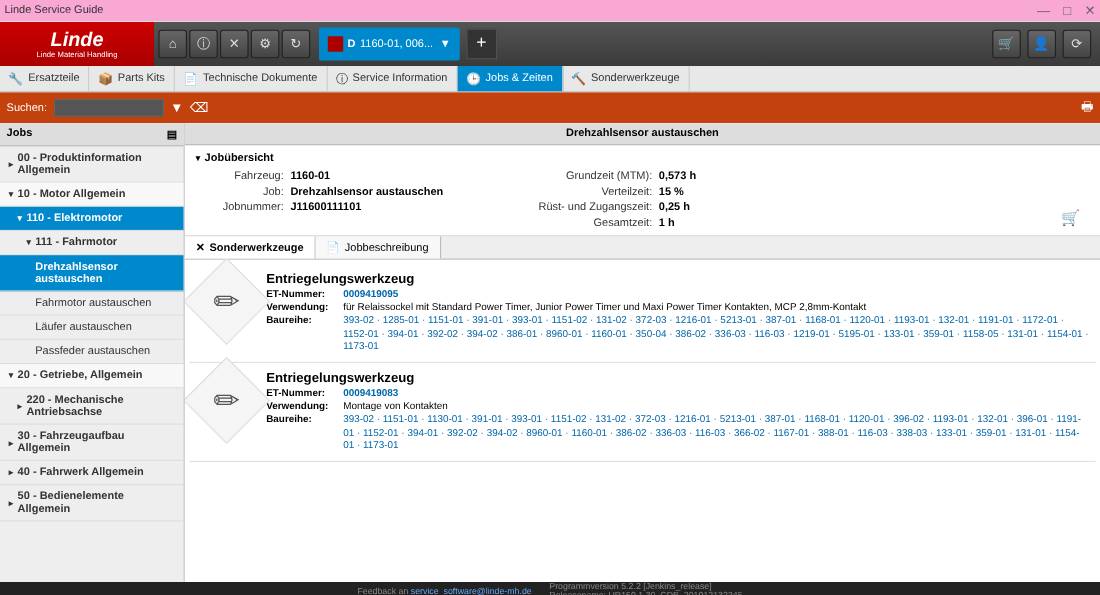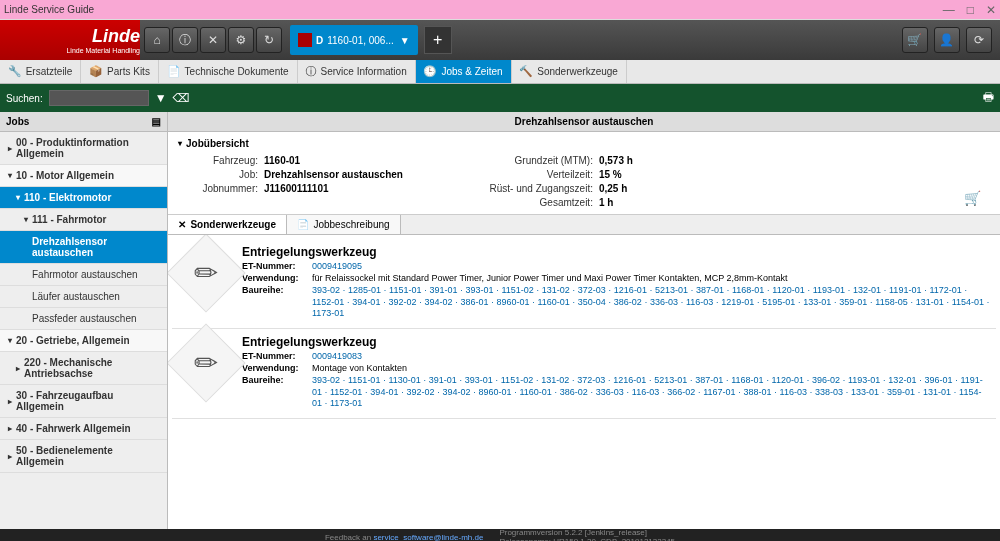--- a/index.html
+++ b/index.html
@@ -5,38 +5,38 @@
 * { margin: 0; padding: 0; box-sizing: border-box; font-family: Arial, sans-serif; }
 body { width: 1000px; height: 541px; background: #fff; overflow: hidden; font-size: 11px; }
 
 
 .titlebar { height: 20px; background: #f9a8d4; border-bottom: 1px solid #ddd; display: flex; align-items: center; padding: 0 4px; font-size: 10px; color: #333; }
 .titlebar-controls { margin-left: auto; display: flex; gap: 12px; font-size: 12px; color: #666; }
 .titlebar-controls span { cursor: pointer; }
 
 
 .header { height: 40px; display: flex; align-items: center; background: linear-gradient(#555,#3a3a3a); }
-.logo-block { width: 140px; height: 40px; background: linear-gradient(#c00,#a00); display: flex; flex-direction: column; align-items: flex-end; justify-content: center; color: #fff; }
+.logo-block { width: 140px; height: 40px; background: linear-gradient(#c00,#a00); display: flex; flex-direction: column; align-items: center; justify-content: center; color: #fff; }
 .logo-text { font-size: 18px; font-style: italic; font-weight: bold; }
 .logo-sub { font-size: 7px; }
 .hdr-btns { display: flex; gap: 2px; margin-left: 4px; }
 .hdr-btn { width: 26px; height: 26px; background: linear-gradient(#666,#444); border: 1px solid #222; border-radius: 3px; display: flex; align-items: center; justify-content: center; color: #ddd; font-size: 12px; cursor: pointer; }
 .vehicle-tab { height: 30px; background: #0088cc; color: #fff; display: flex; align-items: center; padding: 0 8px; margin-left: 8px; font-size: 10px; cursor: pointer; border-radius: 2px; }
 .vehicle-tab .vicon { width: 14px; height: 14px; background: #a00; margin-right: 4px; display: inline-block; }
 .plus-btn { width: 28px; height: 28px; background: #333; color: #fff; display: flex; align-items: center; justify-content: center; margin-left: 6px; font-size: 16px; cursor: pointer; border: 1px solid #555; }
 .hdr-right { margin-left: auto; display: flex; gap: 6px; padding-right: 8px; }
 
 
 .modtabs { height: 24px; background: #e8e8e8; display: flex; align-items: stretch; border-bottom: 1px solid #bbb; }
 .modtab { display: flex; align-items: center; padding: 0 8px; border-right: 1px solid #ccc; font-size: 10px; color: #333; cursor: pointer; gap: 4px; }
 .modtab.active { background: #0088cc; color: #fff; }
 .modtab .micon { font-size: 11px; }
 
 
-.searchbar { height: 24px; background: #14532d; display: flex; align-items: center; padding: 14px 6px; color: #fff; font-size: 10px; gap: 6px; }
+.searchbar { height: 24px; background: #c2410c; display: flex; align-items: center; padding: 14px 6px; color: #fff; font-size: 10px; gap: 6px; }
 .searchbar input { height: 16px; width: 100px; background: #555; border: 1px solid #666; color: #fff; padding: 0 4px; font-size: 10px; }
 .searchbar .spacer { flex: 1; }
 .sb-icon { cursor: pointer; font-size: 12px; }
 
 
 .main { display: flex; height: 417px; }
 .sidebar { width: 168px; background: #eee; border-right: 1px solid #bbb; overflow-y: auto; font-size: 10px; }
 .sb-hdr { background: #ddd; padding: 4px 6px; font-weight: bold; border-bottom: 1px solid #bbb; display: flex; justify-content: space-between; }
 .tree-item { padding: 5px 8px; border-bottom: 1px solid #ddd; cursor: pointer; color: #333; display: flex; align-items: center; gap: 4px; }
 .tree-item.bold { font-weight: bold; }
@@ -66,21 +66,21 @@
 
 .tools { flex: 1; overflow-y: auto; padding: 4px; }
 .tool { display: flex; gap: 8px; padding: 6px; border-bottom: 1px solid #e0e0e0; }
 .tool-img { width: 56px; height: 56px; background: #f5f5f5; border: 1px solid #ddd; display: flex; align-items: center; justify-content: center; font-size: 28px; color: #555; transform: rotate(-45deg); }
 .tool-img span { transform: rotate(45deg) rotate(-45deg); }
 .tool-info { flex: 1; font-size: 9px; }
 .tool-name { font-weight: bold; margin-bottom: 2px; font-size: 12px; }
 .tool-row { display: flex; margin-bottom: 2px; }
 .tool-lbl { width: 70px; font-weight: bold; }
 .tool-val { flex: 1; }
-.tool-val.blue { color: #0066aa; font-weight: normal; }
+.tool-val.blue { color: #0066aa; font-weight: bold; }
 .tool-val.series { color: #0066aa; line-height: 1.3; }
 
 
 .footer { height: 16px; background: #222; color: #888; font-size: 8px; display: flex; align-items: center; justify-content: center; padding: 0 8px; gap: 16px; }
 .footer a { color: #6af; text-decoration: underline; }
 
 ::-webkit-scrollbar { width: 10px; }
 ::-webkit-scrollbar-track { background: #ddd; }
 ::-webkit-scrollbar-thumb { background: #aaa; }
 </style>

